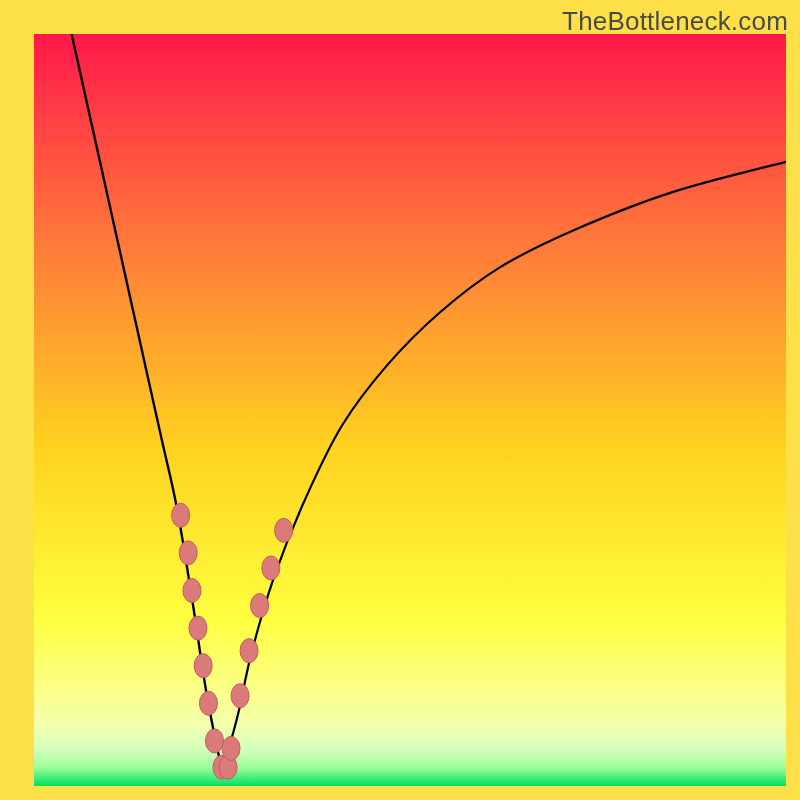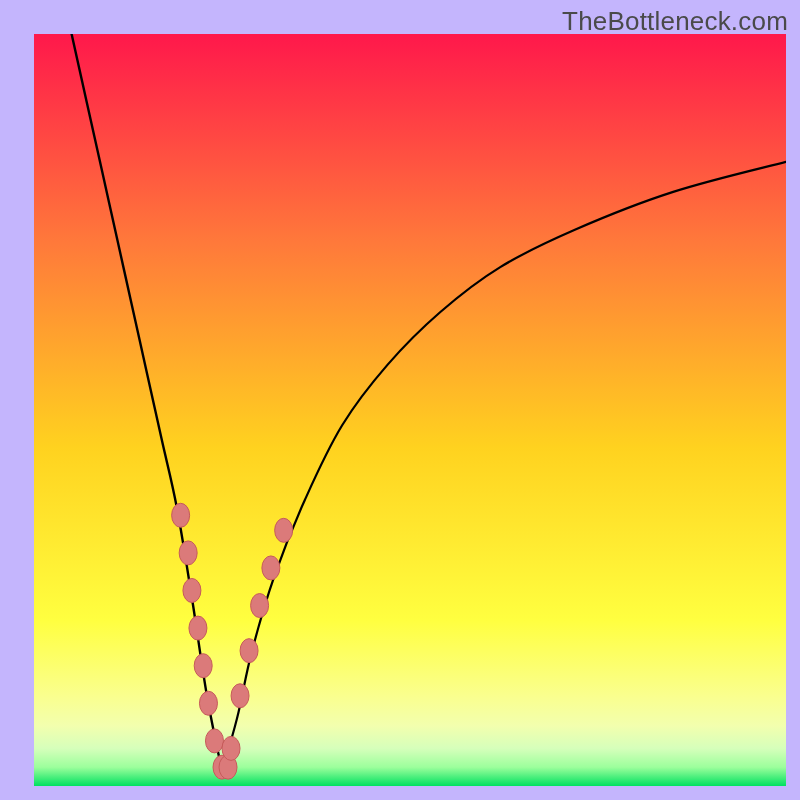--- a/index.html
+++ b/index.html
@@ -10,21 +10,21 @@
     overflow: hidden;
     background: #000;
     font-family: Arial, Helvetica, sans-serif;
   }
   .frame {
     position: absolute;
     left: 0;
     top: 0;
     width: 800px;
     height: 800px;
-    background: #c4b5fd;
+    background: #fde047;
   }
   .plot {
     position: absolute;
     left: 34px;
     top: 34px;
     width: 752px;
     height: 752px;
     overflow: hidden;
   }
   .watermark {

